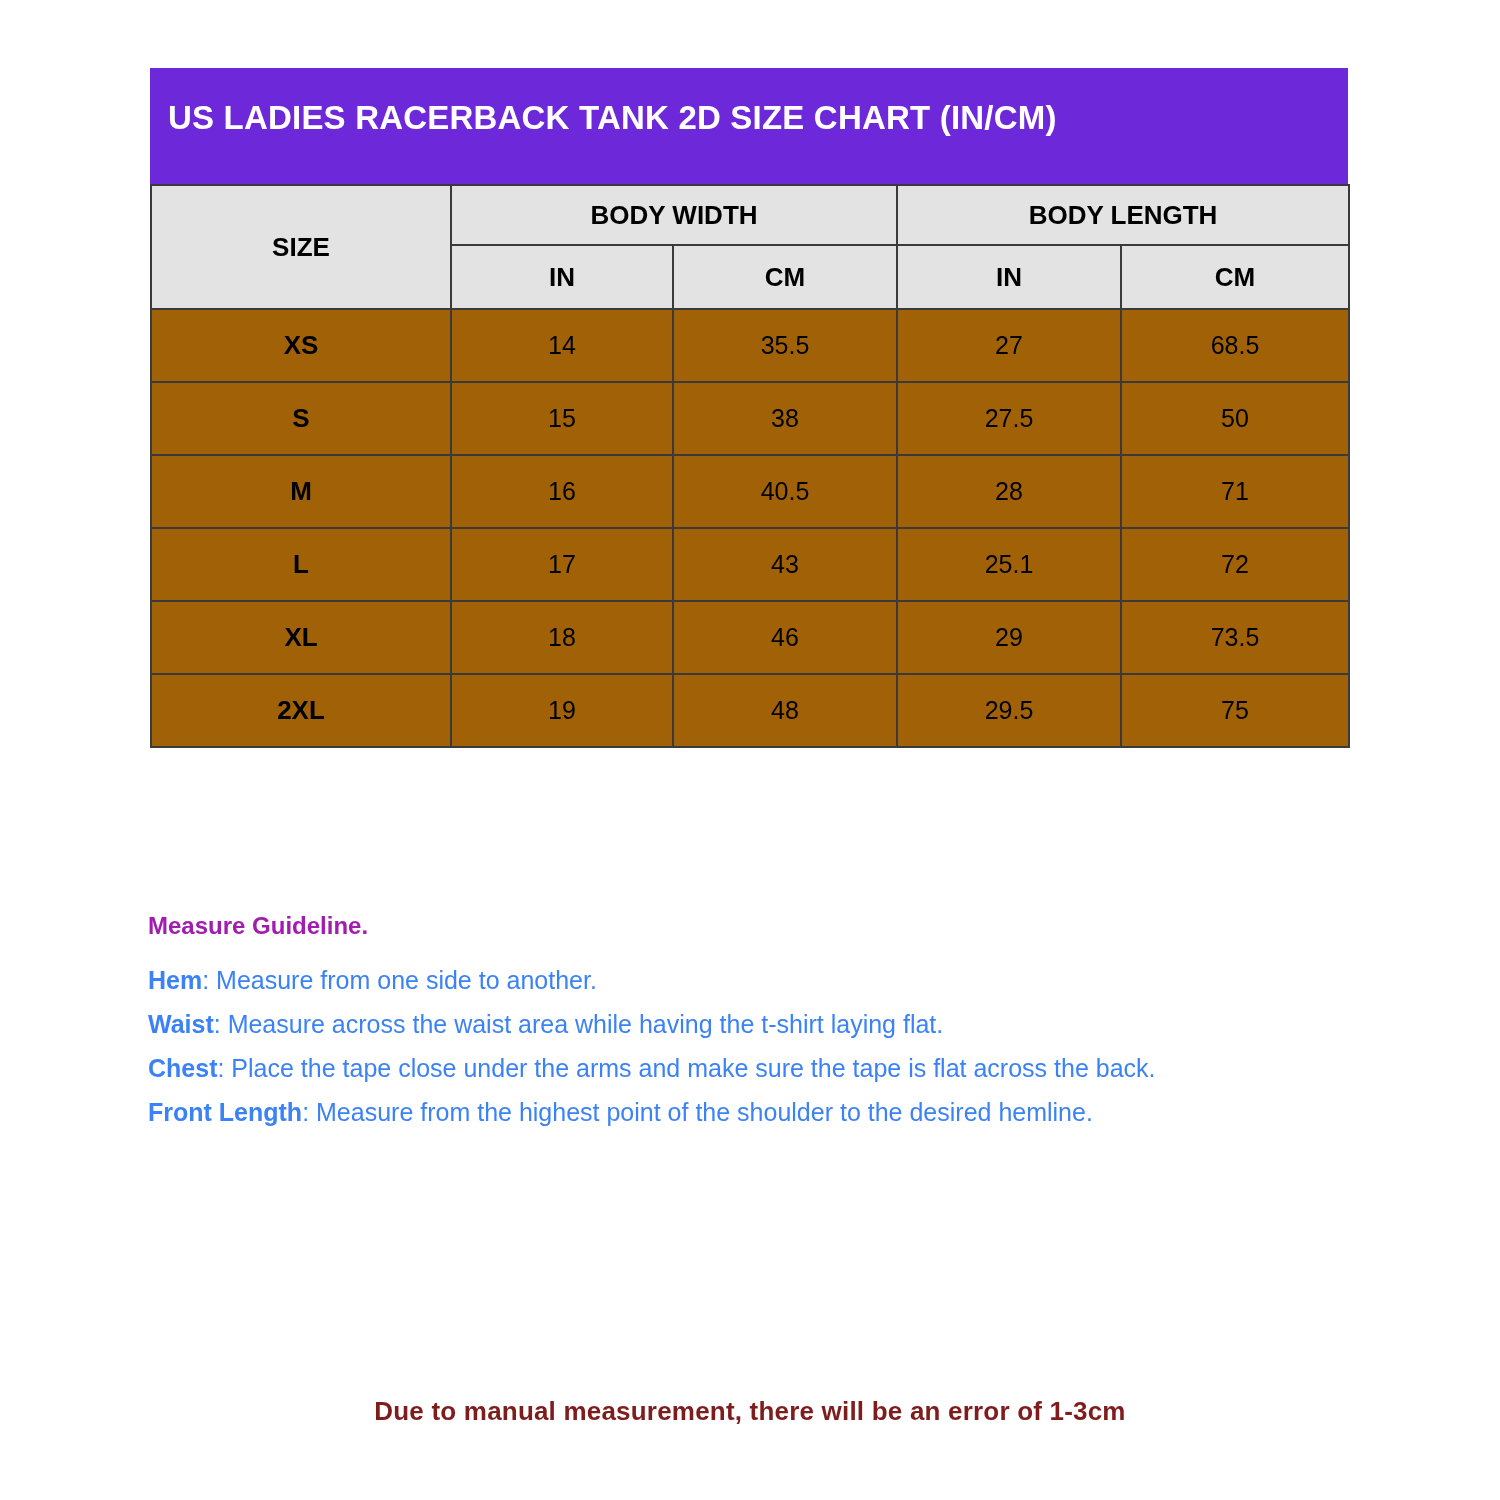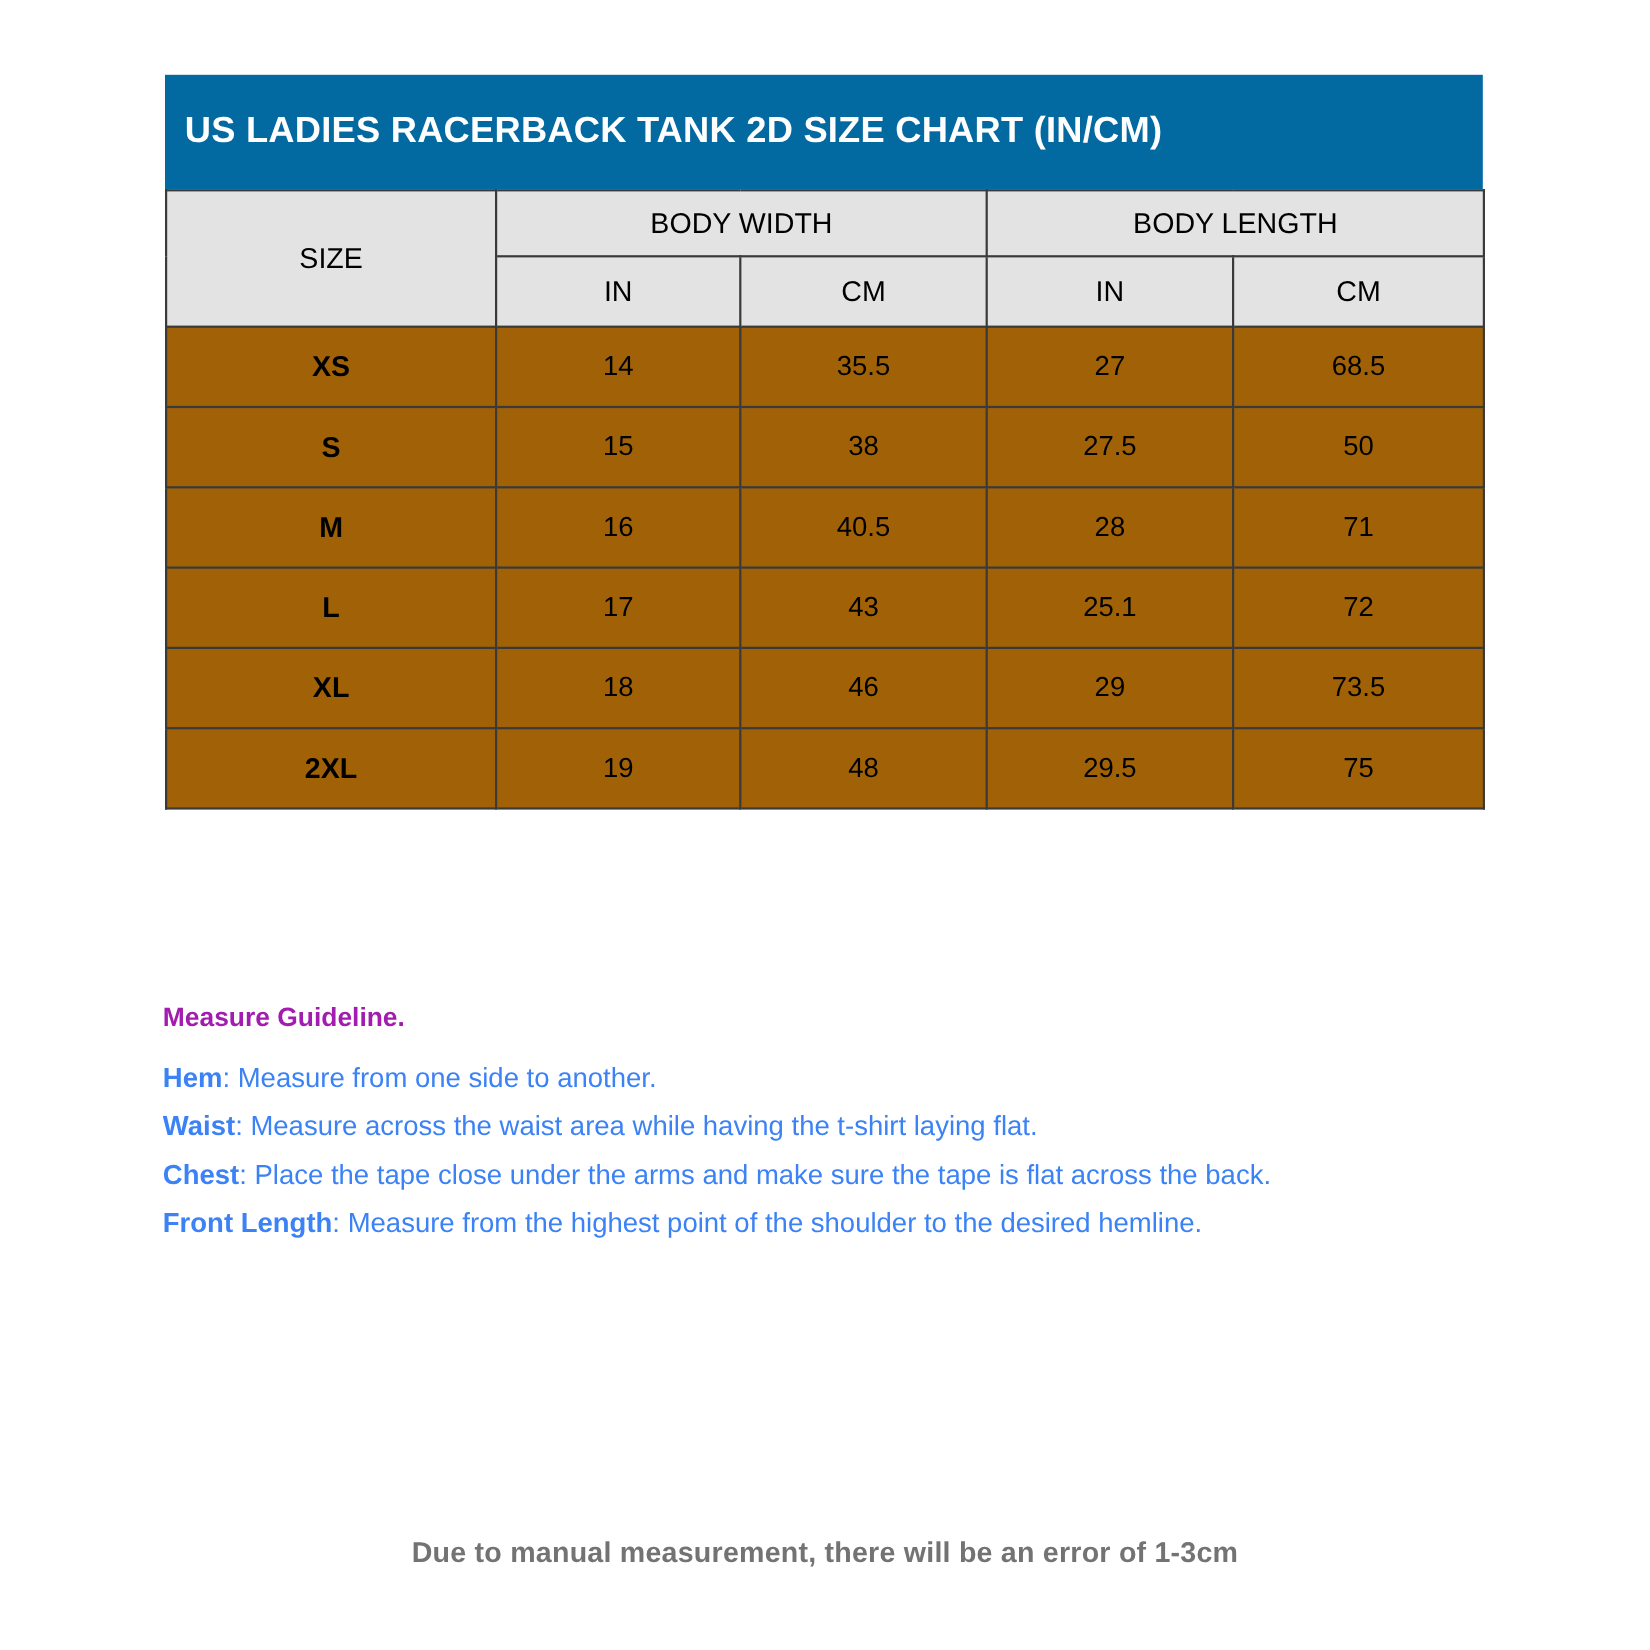--- a/index.html
+++ b/index.html
@@ -18,26 +18,26 @@
 
   
   .chart-wrap {
     position: absolute;
     left: 150px;
     top: 68px;
     width: 1198px;
   }
 
   .chart-title {
-    background: #0369a1;
+    background: #6d28d9;
     color: #ffffff;
     font-size: 33px;
     font-weight: bold;
     letter-spacing: 0.2px;
-    height: 104px;
+    height: 116px;
     line-height: 100px;
     padding-left: 18px;
     box-sizing: border-box;
     white-space: nowrap;
     overflow: hidden;
   }
 
   table.size-table {
     border-collapse: collapse;
     width: 1198px;
@@ -45,21 +45,21 @@
   }
   table.size-table th,
   table.size-table td {
     border: 2px solid #3a3a3a;
     text-align: center;
     vertical-align: middle;
     padding: 0;
   }
   table.size-table thead th {
     background: #E3E3E3;
-    font-weight: normal;
+    font-weight: bold;
     font-size: 26px;
   }
   th.size-head {
     width: 300px;
     height: 120px;
   }
   th.group-head {
     height: 58px;
     font-size: 26px;
   }
@@ -106,21 +106,21 @@
     font-weight: bold;
   }
 
   
   .footer-note {
     position: absolute;
     left: 0;
     top: 1396px;
     width: 1500px;
     text-align: center;
-    color: #737373;
+    color: #7f1d1d;
     font-weight: bold;
     font-size: 26px;
     letter-spacing: 0.2px;
   }
 </style>
 </head>
 <body>
 
 <div class="chart-wrap">
 

